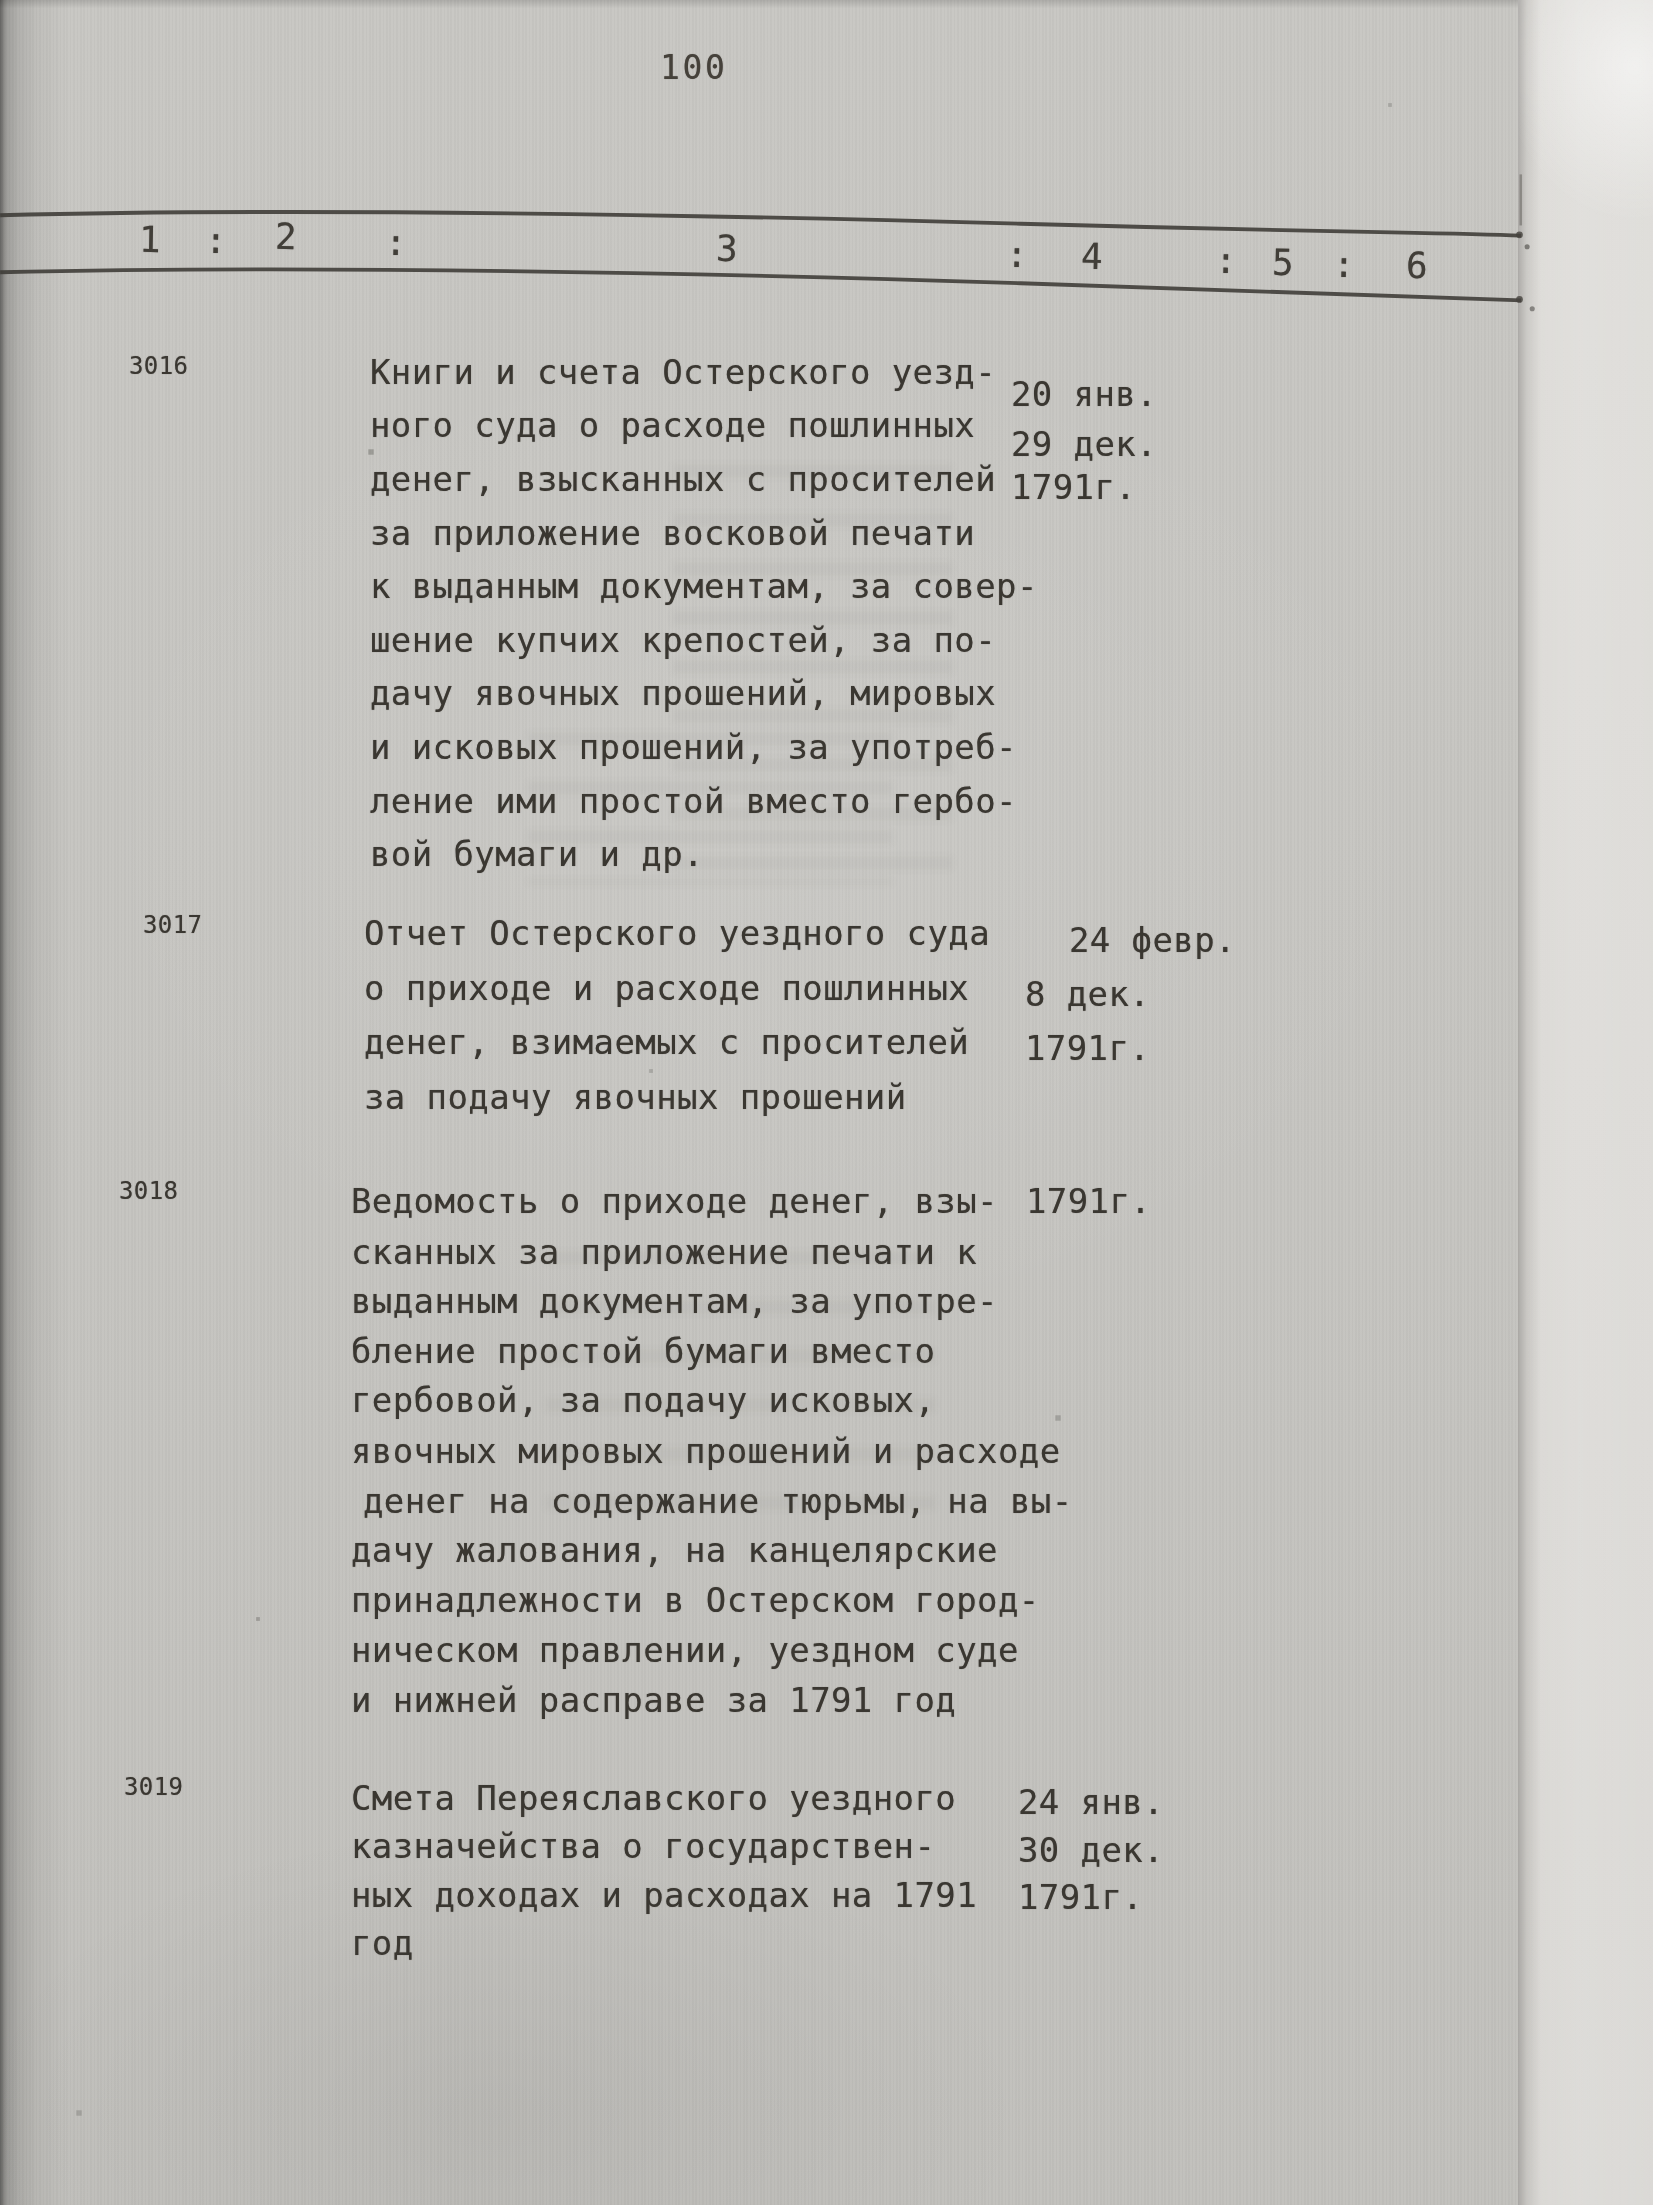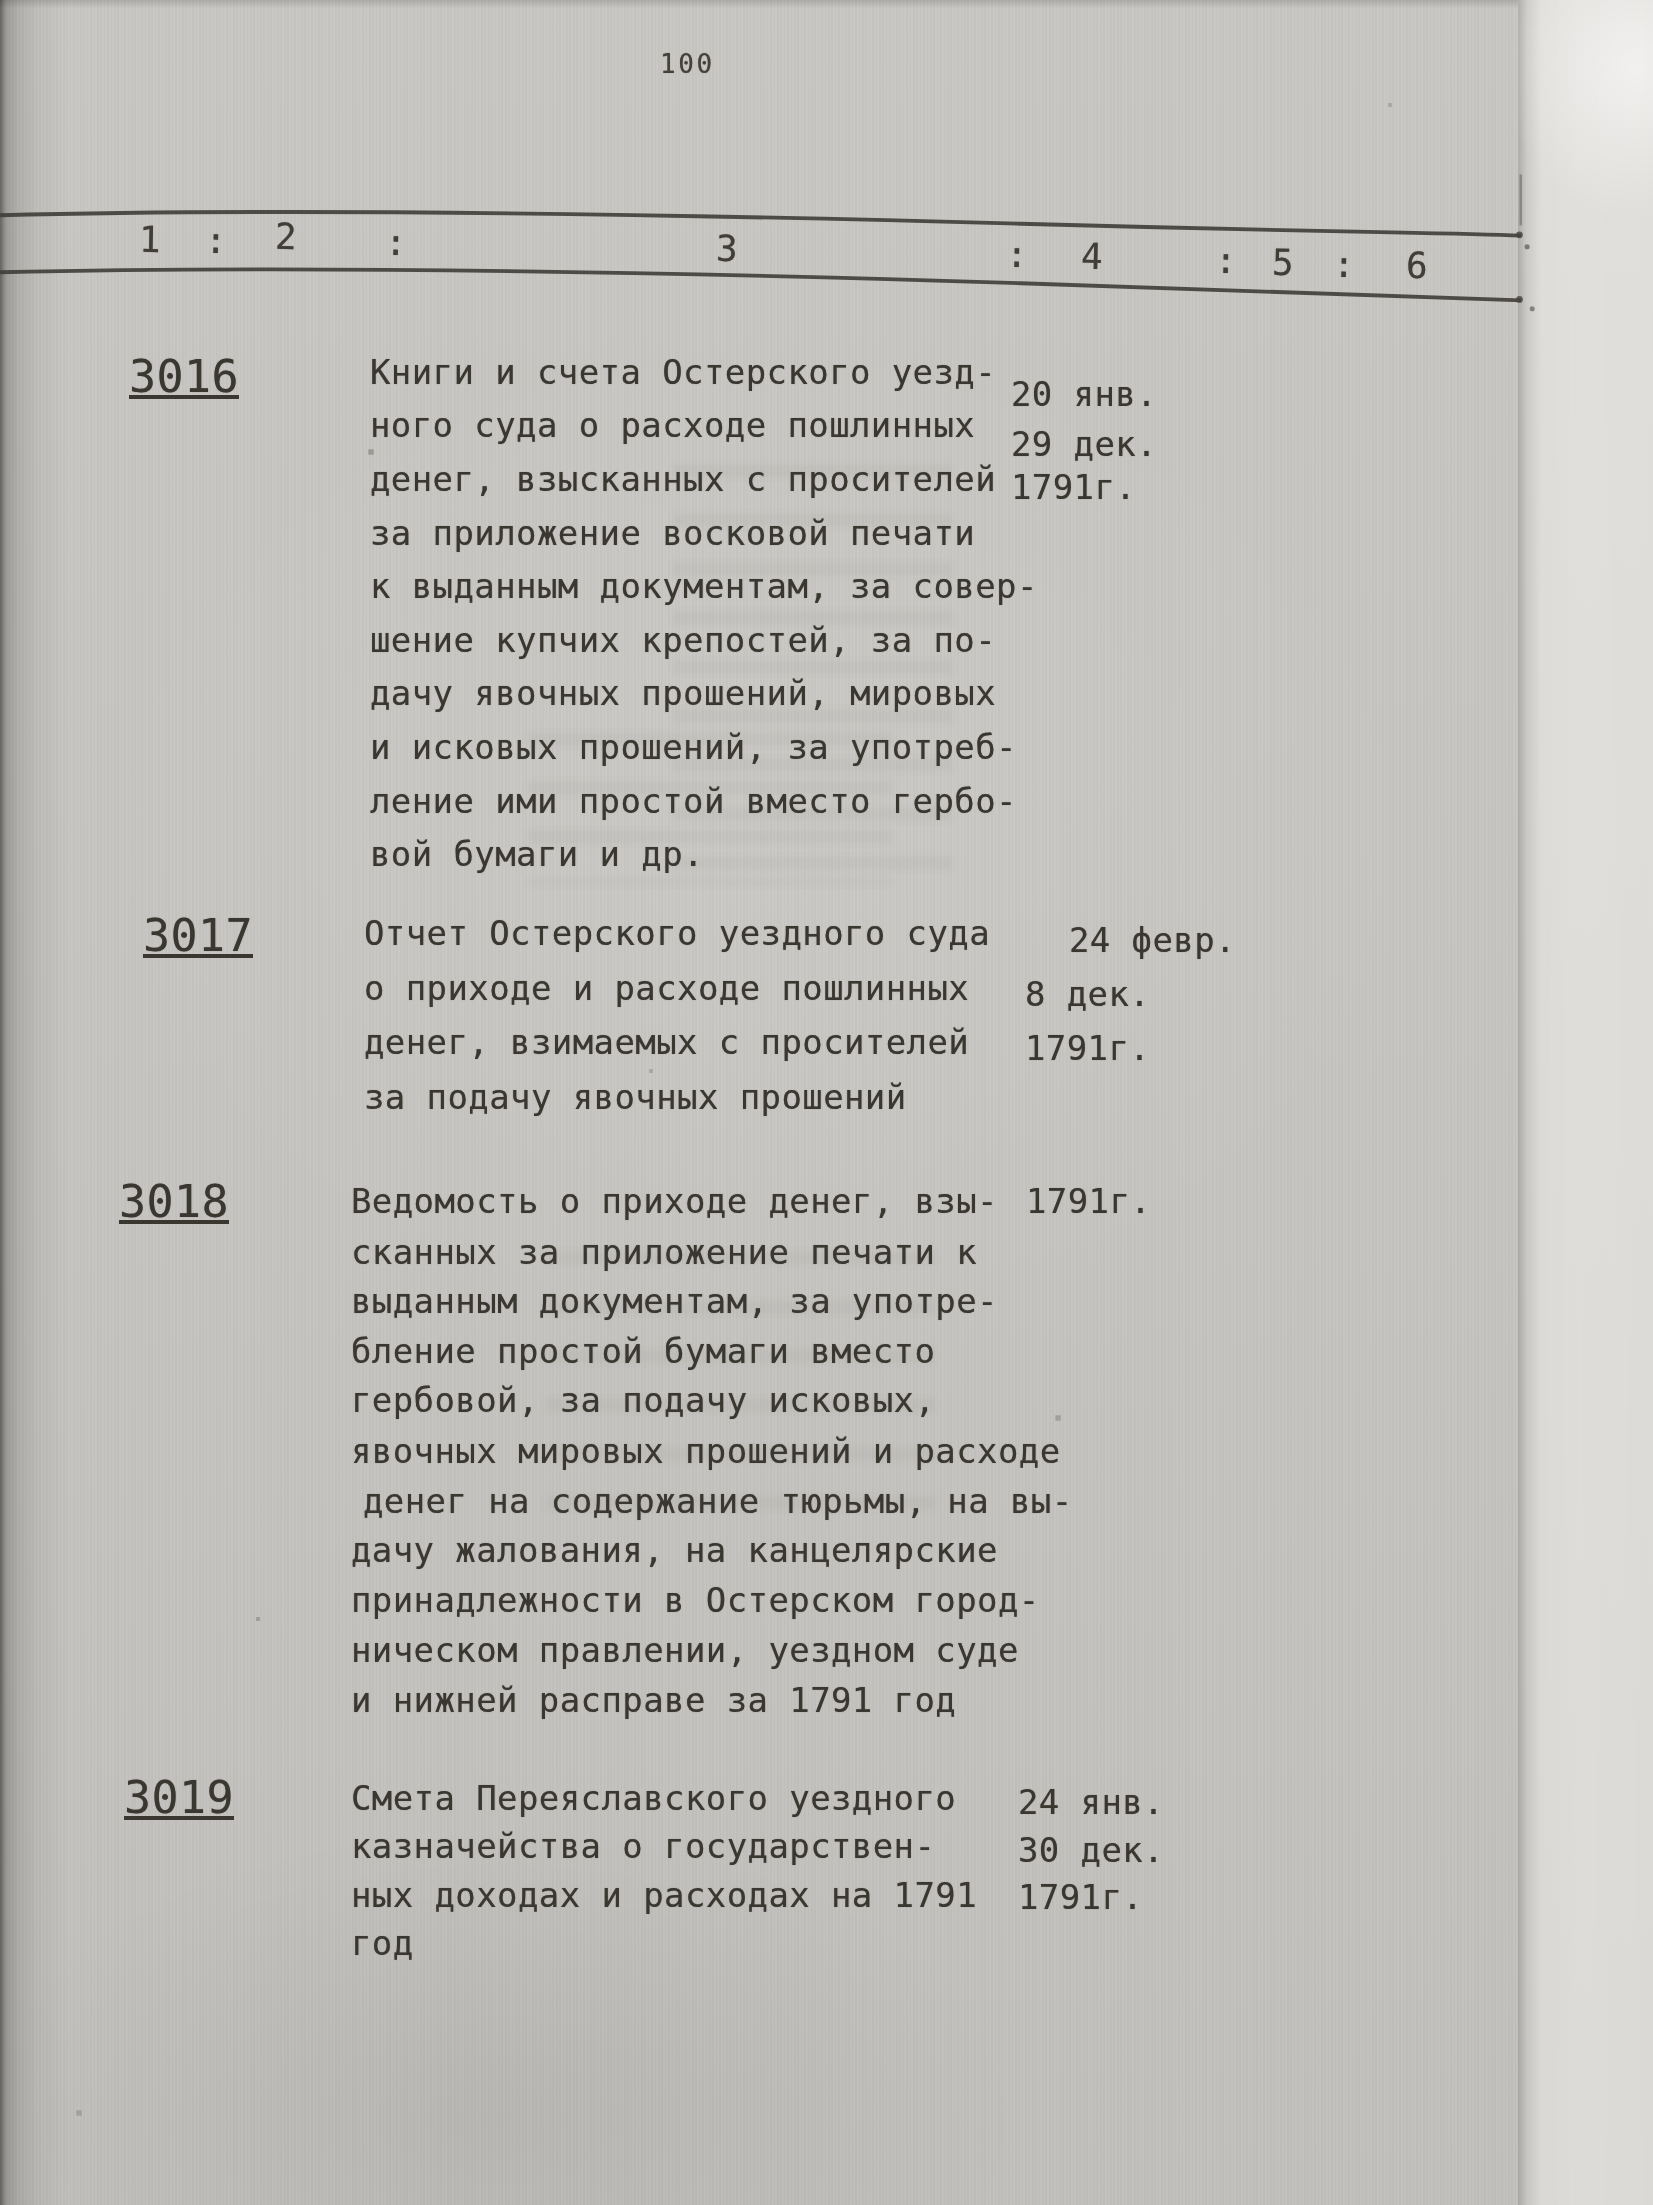--- a/index.html
+++ b/index.html
@@ -18,23 +18,23 @@
   .fold{
     position:absolute; top:0; left:1518px; width:136px; height:2205px;
     background:
       radial-gradient(ellipse 187px 221px at 85% 3%, rgba(255,255,255,.55), transparent 70%),
       linear-gradient(90deg, rgba(0,0,0,.18) 0px, rgba(0,0,0,.06) 7.7px, rgba(255,255,255,.16) 22px, rgba(255,255,255,.22) 60px, rgba(255,255,255,.18) 136px),
       linear-gradient(180deg,#d9d7d3 0%,#d7d5d1 30%,#d3d1cd 100%);
     border-left:0.9px solid rgba(80,78,74,.35);
   }
   .txt{ position:absolute; white-space:pre; color:#3a3731; letter-spacing:0.4px;
         font-size:34px; line-height:1; text-shadow:0 0 0.9px rgba(52,48,44,.55); }
-  .num{ font-size:45px;text-decoration:underline; }
+  .num{ font-size:24px; }
   .hdr{ font-size:36px; transform:rotate(1.2deg); color:#413e38; }
-  .pageno{ font-size:26px; letter-spacing:2.6px; color:#45413a; }
+  .pageno{ font-size:33px; letter-spacing:2.6px; color:#45413a; }
   svg.rules{ position:absolute; left:0; top:0; }
   .ghost{ position:absolute; opacity:.5; filter:blur(3.4px);
     background:repeating-linear-gradient(180deg, rgba(86,86,82,.10) 0 13.6px, rgba(0,0,0,0) 13.6px 49px); }
   .specks{ position:absolute; left:0; top:0; width:1.7px; height:1.7px; background:transparent;
     box-shadow: 370px 451px 0 1.7px rgba(60,58,54,.30), 1057px 1417px 0 1.7px rgba(60,58,54,.25),
       257px 1618px 0 0.9px rgba(60,58,54,.28), 1389px 104px 0 0.9px rgba(60,58,54,.22),
       78px 2112px 0 1.7px rgba(60,58,54,.22), 856px 1805px 0 0.9px rgba(60,58,54,.25),
       650px 1070px 0 0.9px rgba(60,58,54,.22); }
 </style>
 </head>

